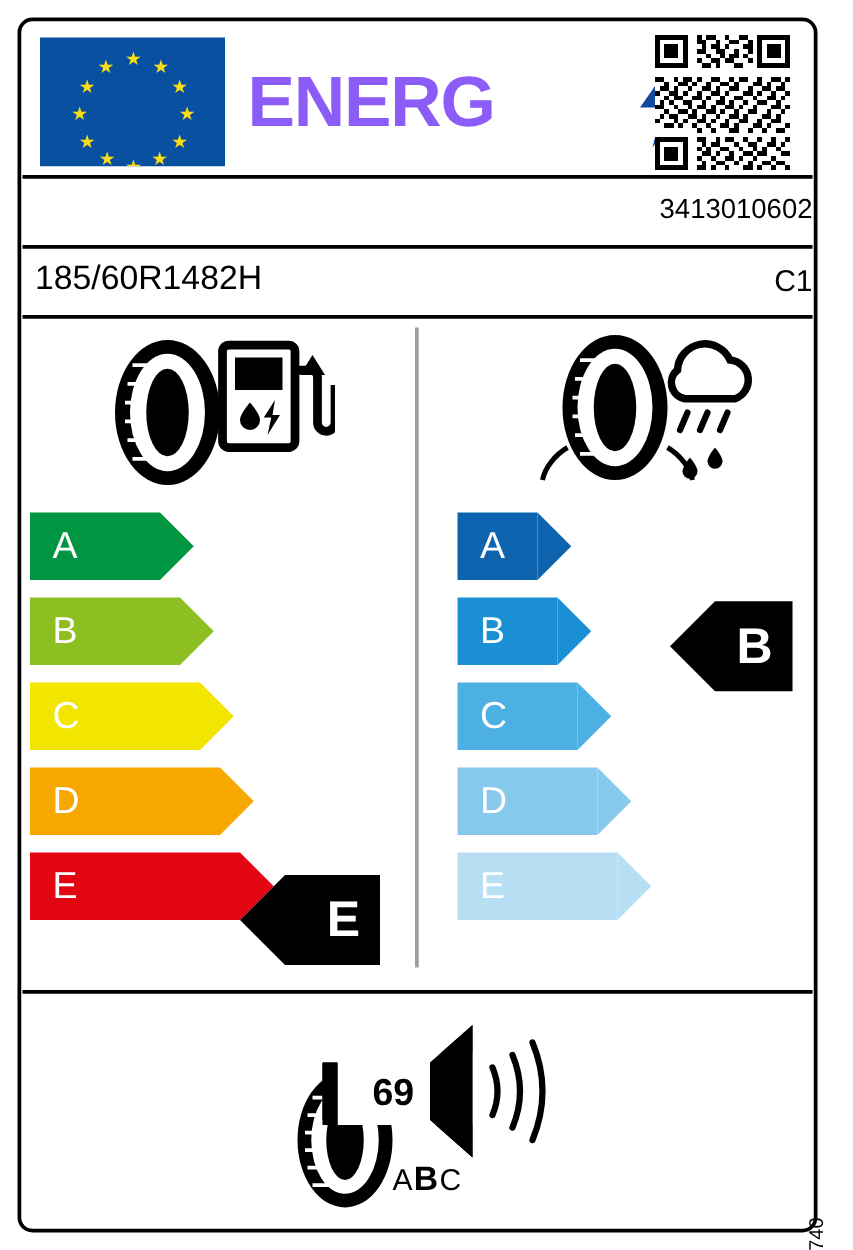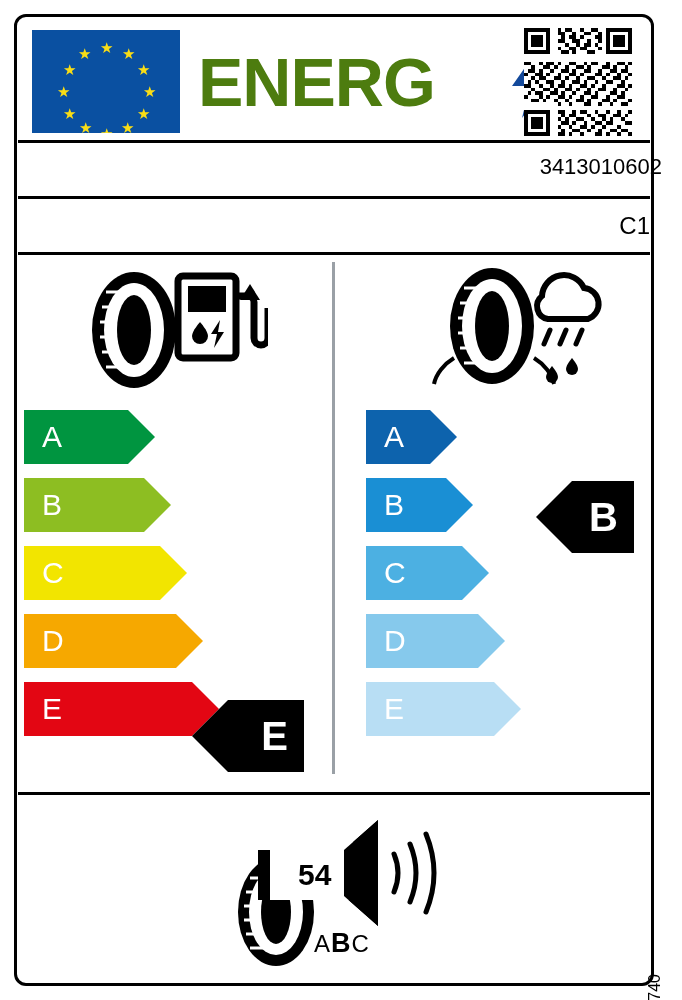--- a/index.html
+++ b/index.html
@@ -51,24 +51,24 @@
   .star {
     position: absolute;
     color: #f9dd16;
     font-size: 15px;
     line-height: 15px;
   }
   .energy-word {
     position: absolute;
     left: 180px;
     top: 24px;
-    font-size: 68px;
+    font-size: 57px;
     font-weight: bold;
     letter-spacing: -1px;
-    color: #4d7c0f;
+    color: #8b5cf6;
     line-height: 80px;
     text-align: right;
   }
   .bolt {
     position: absolute;
     left: 492px;
     top: 28px;
     width: 48px;
     height: 72px;
   }
@@ -97,21 +97,21 @@
   .brand {
     position: absolute;
     left: 32px;
     top: 154px;
     font-size: 22px;
     font-weight: bold;
     letter-spacing: 0.5px;
   }
   .code {
     position: absolute;
-    right: 20px;
+    right: 32px;
     top: 154px;
     font-size: 22px;
     text-align: right;
   }
 
   
   .size {
     position: absolute;
     left: 28px;
     top: 207px;
@@ -479,20 +479,21 @@
       </g>
     </svg>
   </div>
 
   <div class="rule r1"></div>
 
   <div class="code">3413010602</div>
 
   <div class="rule r2"></div>
 
+  <div class="size">185/60R1482H</div>
   <div class="class">C1</div>
 
   <div class="rule r3"></div>
 
   <div class="vdiv"></div>
 
   <svg class="pictogram" style="left:78px; top:262px; width:190px; height:130px;" viewBox="0 0 190 130">
 
     <ellipse cx="56" cy="68" rx="42" ry="58" fill="#000"></ellipse>
     <ellipse cx="56" cy="68" rx="30" ry="47" fill="#fff"></ellipse>
@@ -632,19 +633,19 @@
       <rect x="42" y="30" width="108" height="58" fill="#fff"></rect>
       <path d="M30 38 h12 v50 h-12 z" fill="#000"></path>
       <path d="M150 8 v106 l-34 -30 v-46 z" fill="#000"></path>
 
       <g fill="none" stroke="#000" stroke-width="5" stroke-linecap="round">
         <path d="M166 42 q8 19 0 38"></path>
         <path d="M182 32 q12 29 0 58"></path>
         <path d="M198 22 q16 39 0 78"></path>
       </g>
     </svg>
-    <div class="noise-value">54</div>
+    <div class="noise-value">69</div>
     <div class="noise-unit">dB</div>
     <div class="noise-classes"><span>A</span><b>B</b><span>C</span></div>
   </div>
 
   <div class="reg-date">2020/740</div>
 </div>
 
 </body></html>

